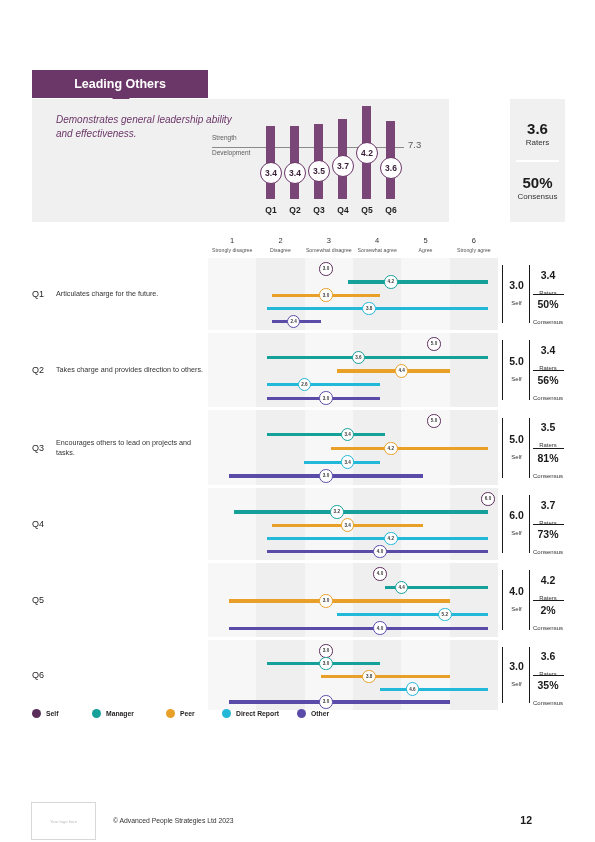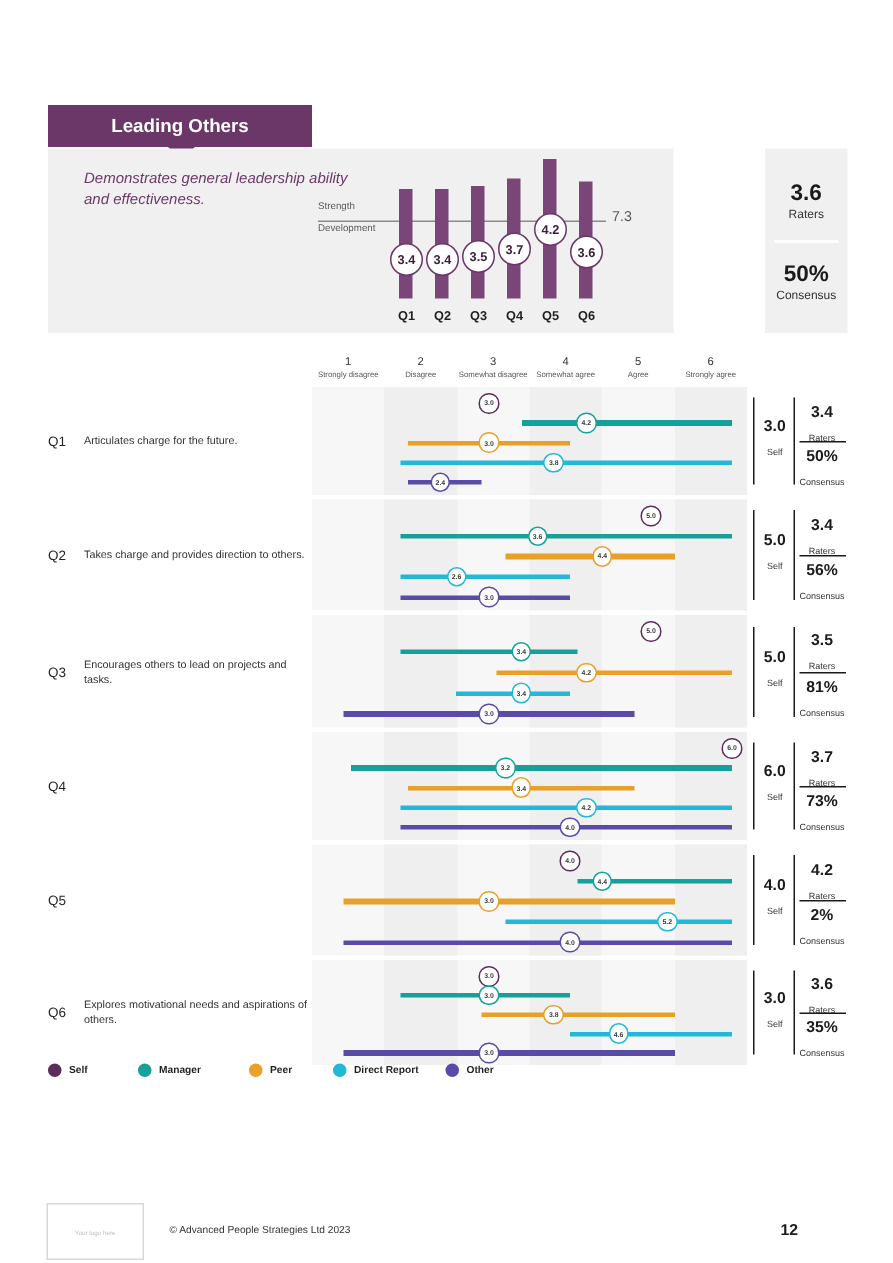--- a/index.html
+++ b/index.html
@@ -479,21 +479,20 @@
           <div class="vbar-left"></div>
           <div class="vbar-mid"></div>
           <div class="self-val"><b>4.0</b><i>Self</i></div>
           <div class="rblock" style="top:16%"><b>4.2</b><i>Raters</i></div>
           <div class="hline"></div>
           <div class="rblock" style="top:57%"><b>2%</b><i>Consensus</i></div>
         </div>
       </div>
       <div class="qrow" style="top: 640px; height: 70px;">
         <div class="q-code">Q6</div>
-        <div class="q-text">Explores motivational needs and aspirations of others.</div>
         <div class="plot">
           <div class="band" style="left: 48.3333px;"></div>
           <div class="band" style="left: 145px;"></div>
           <div class="band" style="left: 241.667px;"></div>
           <div class="track" style="top: 4px;">
             <div class="dot" style="left: 111.25px; border: 1.3px solid rgb(91, 45, 91);">3.0</div>
           </div>
           <div class="track" style="top: 16.8px;">
             <div class="bar" style="left: 58.6px; width: 113.4px; background: rgb(21, 160, 154);"></div>
             <div class="dot" style="left: 111.25px; border: 1.3px solid rgb(21, 160, 154);">3.0</div>

